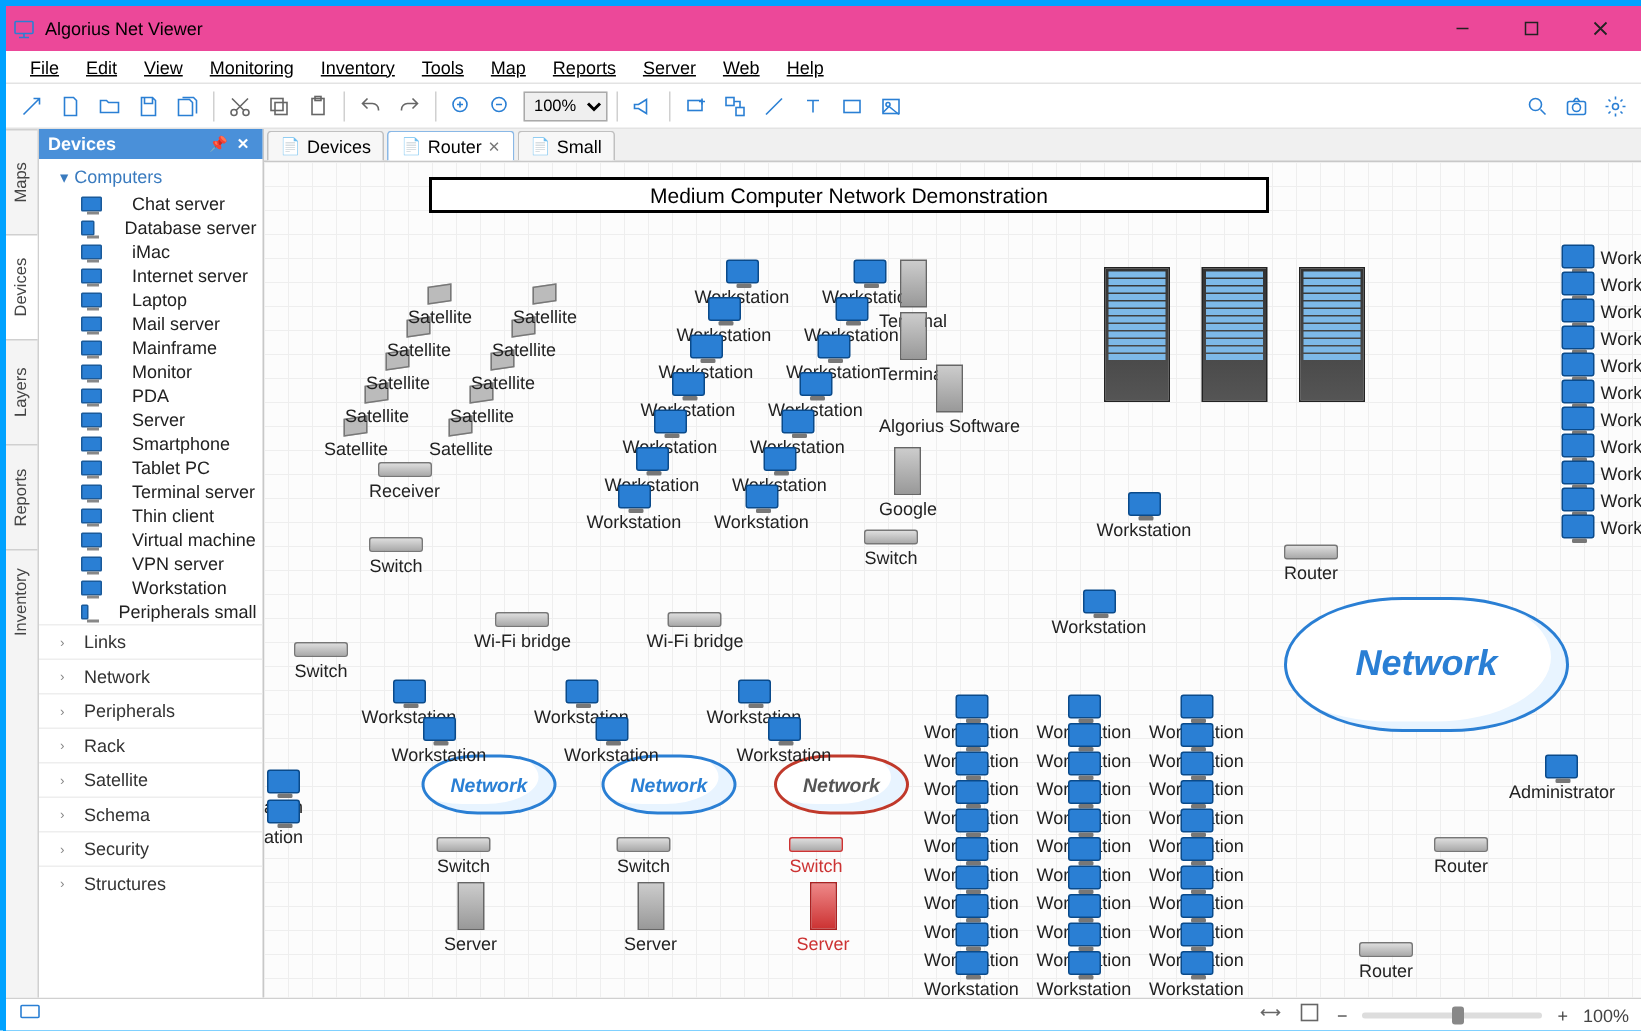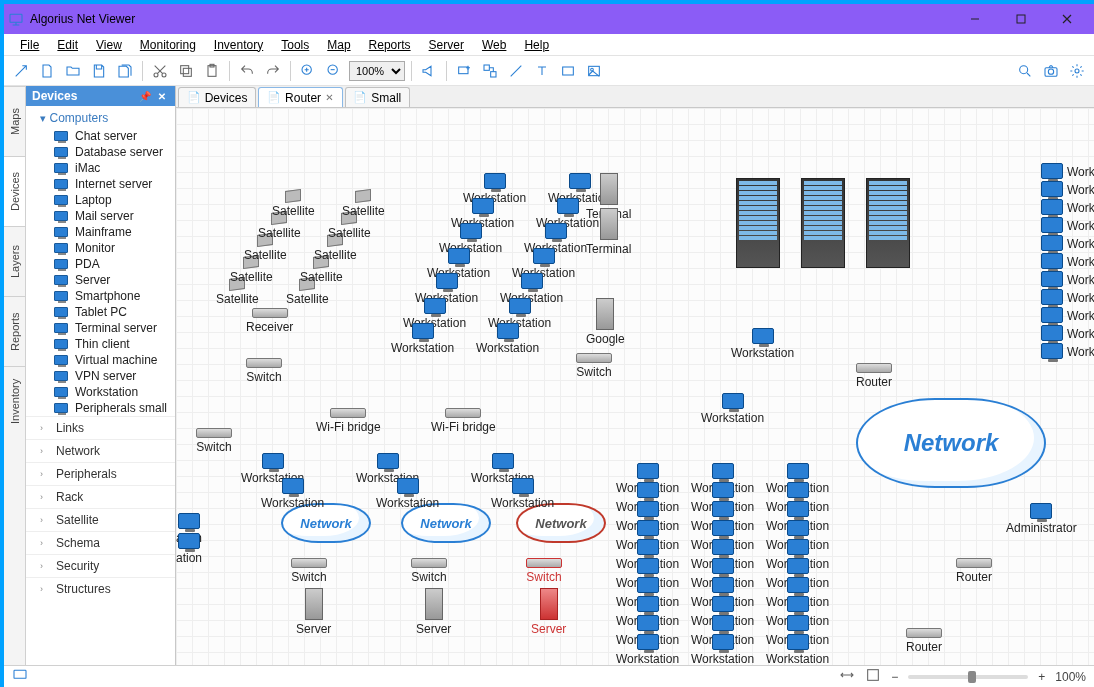--- a/index.html
+++ b/index.html
@@ -1,17 +1,17 @@
 <!DOCTYPE html>
 <html><head>
 <meta charset="utf-8">
 <style>
 * { margin: 0; padding: 0; box-sizing: border-box; font-family: "Segoe UI", Tahoma, sans-serif; font-size: 12px; }
 html, body { width: 1094px; height: 687px; overflow: hidden; background: #fff; border: 2px solid #00a2ff; }
-.titlebar { height: 30px; display: flex; align-items: center; padding: 0 4px; background: #8b5cf6; }
+.titlebar { height: 30px; display: flex; align-items: center; padding: 0 4px; background: #ec4899; }
 .titlebar .app-icon { width: 16px; height: 16px; margin-right: 6px; display:inline-flex;align-items:center;justify-content:center; }
 .titlebar .title { flex: 1; font-size: 12px; color: #000; }
 .titlebar .win-btn { width: 46px; height: 30px; display: flex; align-items: center; justify-content: center; color: #222; }
 .menubar { height: 22px; display: flex; align-items: center; padding: 0 8px; gap: 2px; border-bottom: 1px solid #e3e3e3; }
 .menubar .menu-item { padding: 2px 8px; cursor: default; }
 .menubar .menu-item span.u { text-decoration: underline; }
 .toolbar { height: 30px; display: flex; align-items: center; padding: 0 6px; gap: 4px; border-bottom: 1px solid #e3e3e3; }
 .toolbar .tb-btn { width: 22px; height: 22px; display:flex; align-items:center; justify-content:center; border-radius:2px; }
 .toolbar .sep { width:1px; height:20px; background:#d0d0d0; margin:0 2px;}
 .toolbar .spacer { flex:1; }
@@ -19,21 +19,21 @@
 .body-row { display:flex; height: calc(100% - 30px - 22px - 30px - 22px); }
 .sidetabs { width: 22px; background:#f4f4f4; border-right:1px solid #d0d0d0; display:flex; flex-direction:column; }
 .sidetabs .vtab { flex:0 0 auto; height:70px; writing-mode: vertical-rl; transform: rotate(180deg); text-align:center; font-size:11px; color:#444; border-bottom:1px solid #d0d0d0; padding:4px 0; display:flex; align-items:center; justify-content:center; cursor:default;}
 .sidetabs .vtab.active { background:#fff; }
 .panel { width: 150px; border-right:1px solid #c8c8c8; background:#fff; display:flex; flex-direction:column; }
 .panel-header { background:#4a90d9; color:#fff; font-weight:bold; font-size:11px; padding:3px 6px; display:flex; align-items:center; }
 .panel-header .ph-title { flex:1; }
 .panel-header .ph-btn { width:14px;height:14px;margin-left:2px;display:flex;align-items:center;justify-content:center;font-size:10px;}
 .tree { flex:1; overflow-y:auto; overflow-x:hidden; padding:2px 0;}
 .tree-group { padding:3px 6px 3px 14px; color:#3a7bbf; font-size:11px; display:flex; align-items:center; gap:4px;}
-.tree-item { padding:1px 4px 1px 28px; display:flex; align-items:center; gap:7px; font-size:11px; color:#222; white-space:nowrap;}
+.tree-item { padding:1px 4px 1px 28px; display:flex; align-items:center; gap:20px; font-size:11px; color:#222; white-space:nowrap;}
 .tree-cat { padding:4px 6px 4px 14px; display:flex; align-items:center; gap:8px; color:#333; border-top:1px solid #eee;}
 .tree-cat .chev{ color:#888; font-size:9px; width:8px;}
 .tree .dev-icon { width:14px; height:10px; background:#2a7fd4; border:1px solid #1a5a9a; border-radius:1px; display:inline-block; position:relative;}
 .tree .dev-icon::after{ content:""; position:absolute; bottom:-3px; left:3px; width:8px; height:2px; background:#888;}
 .main { flex:1; display:flex; flex-direction:column; min-width:0;}
 .tabs { height:22px; background:#f0f0f0; border-bottom:1px solid #c8c8c8; display:flex; align-items:flex-end; padding-left:2px; gap:0;}
 .tabs .tab { height:20px; border:1px solid #c0c0c0; border-bottom:none; border-top-left-radius:3px; border-top-right-radius:3px; background:#f7f7f7; padding:0 8px; display:flex; align-items:center; gap:4px; font-size:11px; margin-right:2px; cursor:default;}
 .tabs .tab.active { background:#fff; border-color:#8ab8e6; }
 .tabs .tab .close { font-size:10px; color:#777;}
 .canvas-wrap { flex:1; position:relative; overflow:auto; background:#fcfcfc; background-image: linear-gradient(#eee 1px, transparent 1px), linear-gradient(90deg, #eee 1px, transparent 1px); background-size: 16px 16px;}
@@ -363,20 +363,21 @@
   </div>
 
   <div class="main">
     <div class="tabs">
       <div class="tab">📄 <span>Devices</span></div>
       <div class="tab active">📄 <span>Router</span> <span class="close">✕</span></div>
       <div class="tab">📄 <span>Small</span></div>
     </div>
     <div class="canvas-wrap">
       <div class="canvas" id="canvas">
+        <div class="title-box">Medium Computer Network Demonstration</div>
 
         <div class="node" style="left:680px; top:290px;">
             <div class="cloud">Network</div>
           </div>
 
         <div class="node" style="left:560px; top:70px;">
             <div class="rack">
               <div></div>
               <div></div>
               <div></div>
@@ -546,20 +547,24 @@
             <div class="mon"></div>
             <span class="lbl">Workstation</span>
           </div>
           <div class="node" style="left: 410px; top: 65px;">
             <div class="srv"></div>
             <span class="lbl">Terminal</span>
           </div>
           <div class="node" style="left: 410px; top: 100px;">
             <div class="srv"></div>
             <span class="lbl">Terminal</span>
+          </div>
+          <div class="node" style="left: 410px; top: 135px;">
+            <div class="srv"></div>
+            <span class="lbl">Algorius Software</span>
           </div>
           <div class="node" style="left: 410px; top: 190px;">
             <div class="srv"></div>
             <span class="lbl">Google</span>
           </div>
           <div class="node" style="left: 400px; top: 245px;">
             <div class="swt"></div>
             <span class="lbl">Switch</span>
           </div>
           <div class="node" style="left: 555px; top: 220px;">

